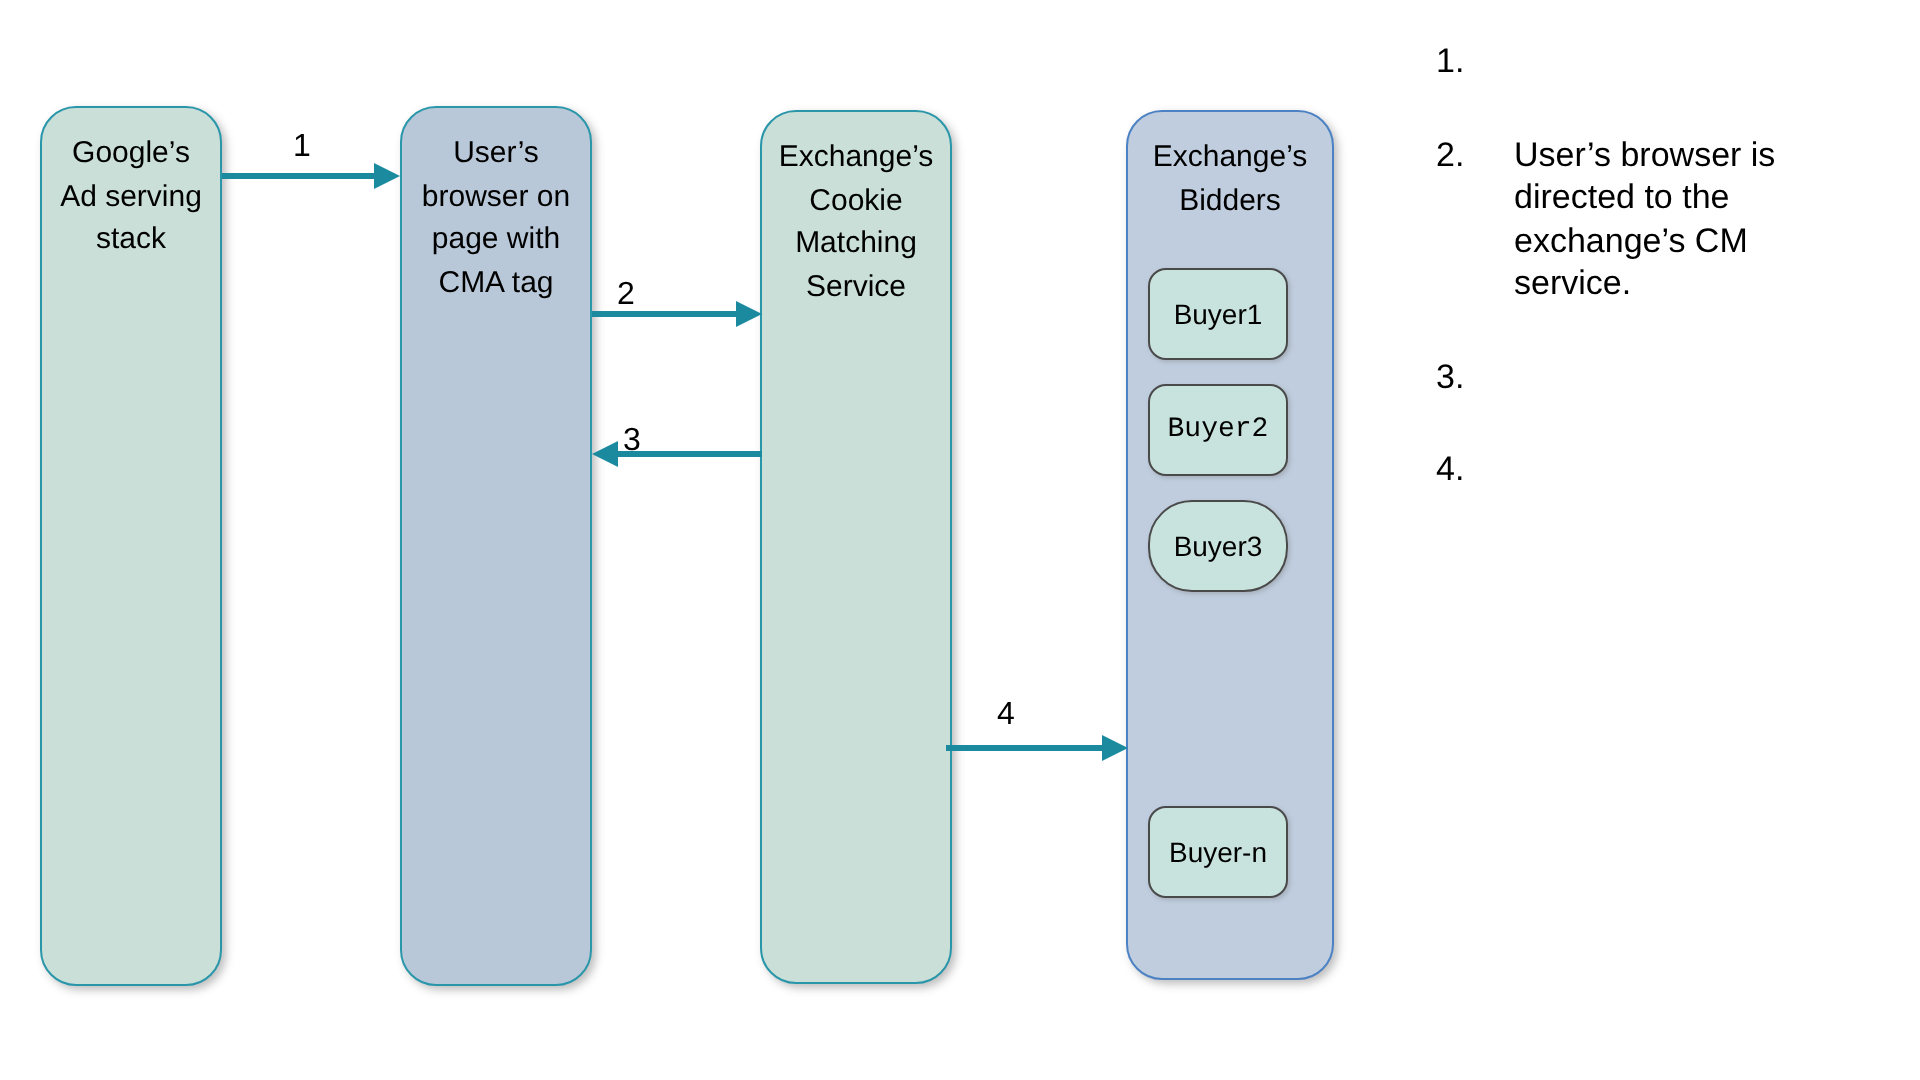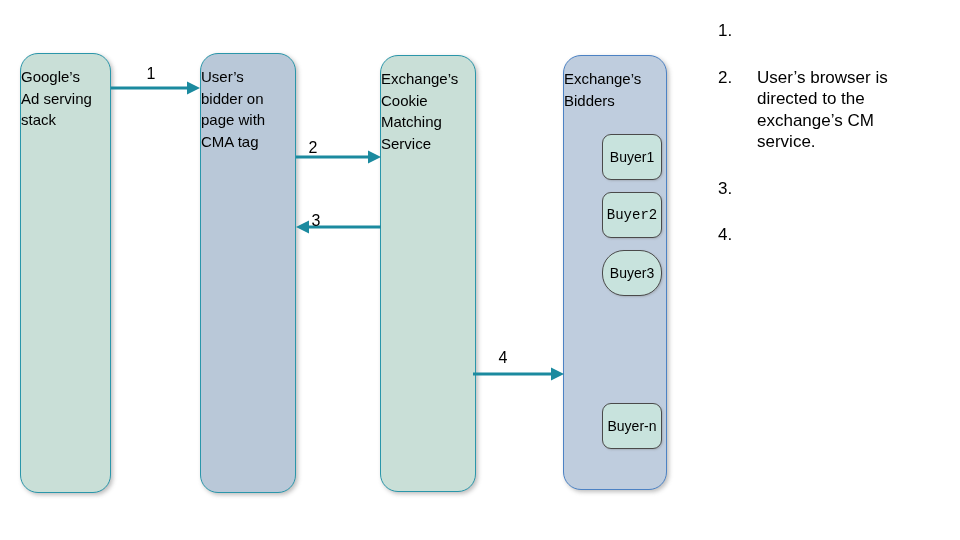--- a/index.html
+++ b/index.html
@@ -21,28 +21,28 @@
     box-shadow:2px 2px 4px rgba(110,110,110,0.45);
   }
   .node-green{background:var(--green-fill);}
   .node-blue{background:var(--blue-fill);}
   .node-bidders{background:var(--bidders-fill);border-color:var(--bidders-border);}
   .n1{left:20px;top:53px;width:91px;height:440px;}
   .n2{left:200px;top:53px;width:96px;height:440px;}
   .n3{left:380px;top:55px;width:96px;height:437px;}
   .n4{left:563px;top:55px;width:104px;height:435px;}
   .node-title{
-    padding-top:12px;white-space:pre-line;
+    padding-top:12px;text-align:center;white-space:pre-line;
     font-size:15px;line-height:21.5px;color:var(--text);
   }
   .buyer{
-    position:absolute;left:10px;width:60px;height:46px;box-sizing:border-box;
+    position:absolute;left:10px;width:70px;height:46px;box-sizing:border-box;
     background:var(--buyer-fill);border:1px solid var(--buyer-border);border-radius:9px;
     display:flex;align-items:center;justify-content:center;
-    font-size:14px;box-shadow:1px 1px 2px rgba(120,120,120,0.35);margin-left:28px;
+    font-size:14px;box-shadow:1px 1px 2px rgba(120,120,120,0.35);
   }
   .buyer1{top:78px;} .buyer2{top:136px;font-family:Liberation Mono, monospace;} .buyer3{top:194px;border-radius:22px;} .buyern{top:347px;}
   svg.arrows{position:absolute;left:0;top:0;pointer-events:none;}
   .al{stroke:var(--arrow);stroke-width:3;}
   .ah{fill:var(--arrow);}
   .arrow-num{
     position:absolute;transform:translateX(-50%);
     font-size:16px;line-height:1;color:var(--text);
   }
   .num1{left:151px;top:66px;} .num2{left:313px;top:140px;}
@@ -58,21 +58,21 @@
 <div class="canvas">
 
   <div class="node node-green n1">
     <div class="node-title">Google’s
 Ad serving
 stack</div>
   </div>
 
   <div class="node node-blue n2">
     <div class="node-title">User’s
-bidder on
+browser on
 page with
 CMA tag</div>
   </div>
 
   <div class="node node-green n3">
     <div class="node-title">Exchange’s
 Cookie
 Matching
 Service</div>
   </div>

